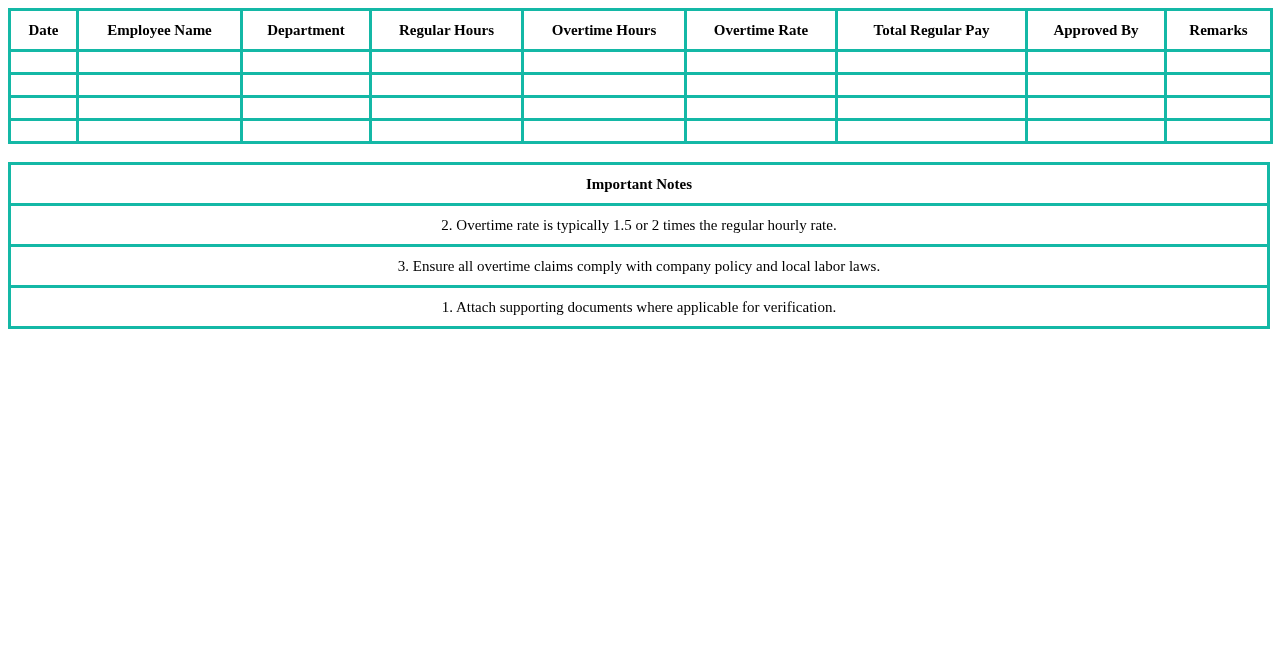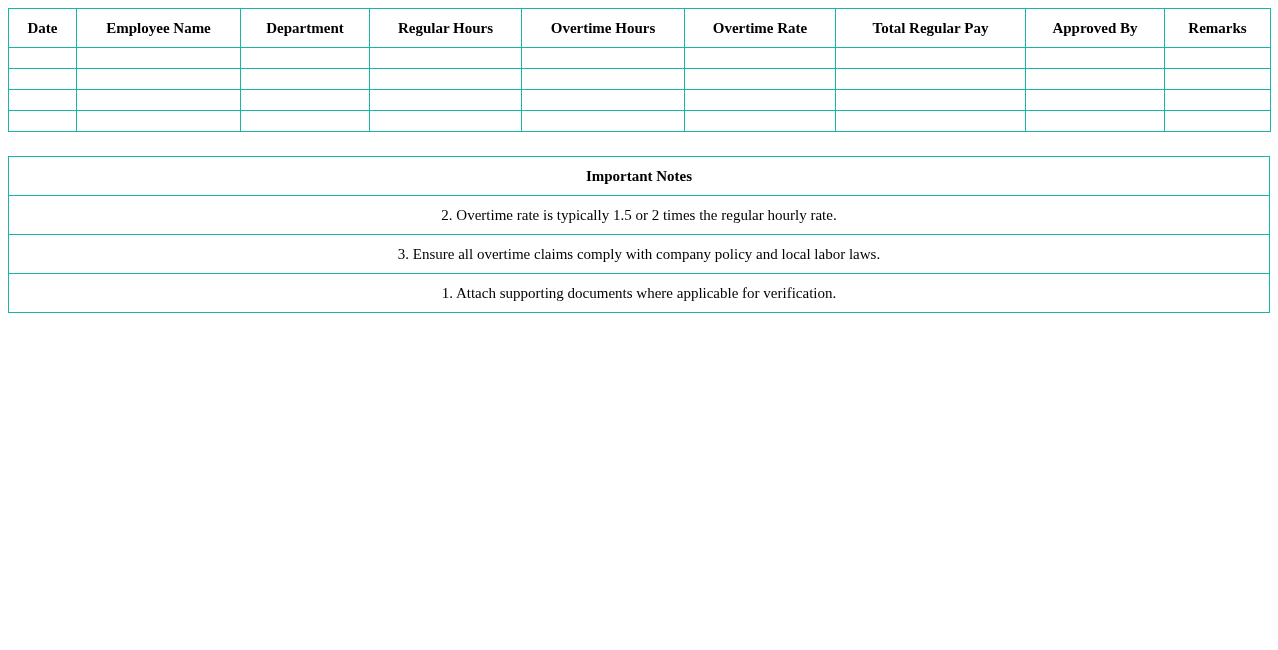--- a/index.html
+++ b/index.html
@@ -10,29 +10,29 @@
       position: relative;
     }
     table {
       border-collapse: collapse;
       position: absolute;
       left: 8px;
       width: 1262px;
       table-layout: fixed;
     }
     td, th {
-      border: 1px solid #14b8a6;
+      border: 3px solid #14b8a6;
       padding: 0;
       text-align: center;
       vertical-align: middle;
     }
     #timesheet { top: 8px; }
     #timesheet th { height: 38px; font-weight: bold; }
     #timesheet td { height: 20px; }
-    #notes { top: 156px; padding-left: 8px; }
+    #notes { top: 162px; padding-left: 8px; }
     #notes th { height: 38px; font-weight: bold; }
     #notes td { height: 38px; }
   </style>
 </head>
 <body>
 
 <table id="timesheet">
   <colgroup>
     <col style="width:68px">
       <col style="width:164px">

